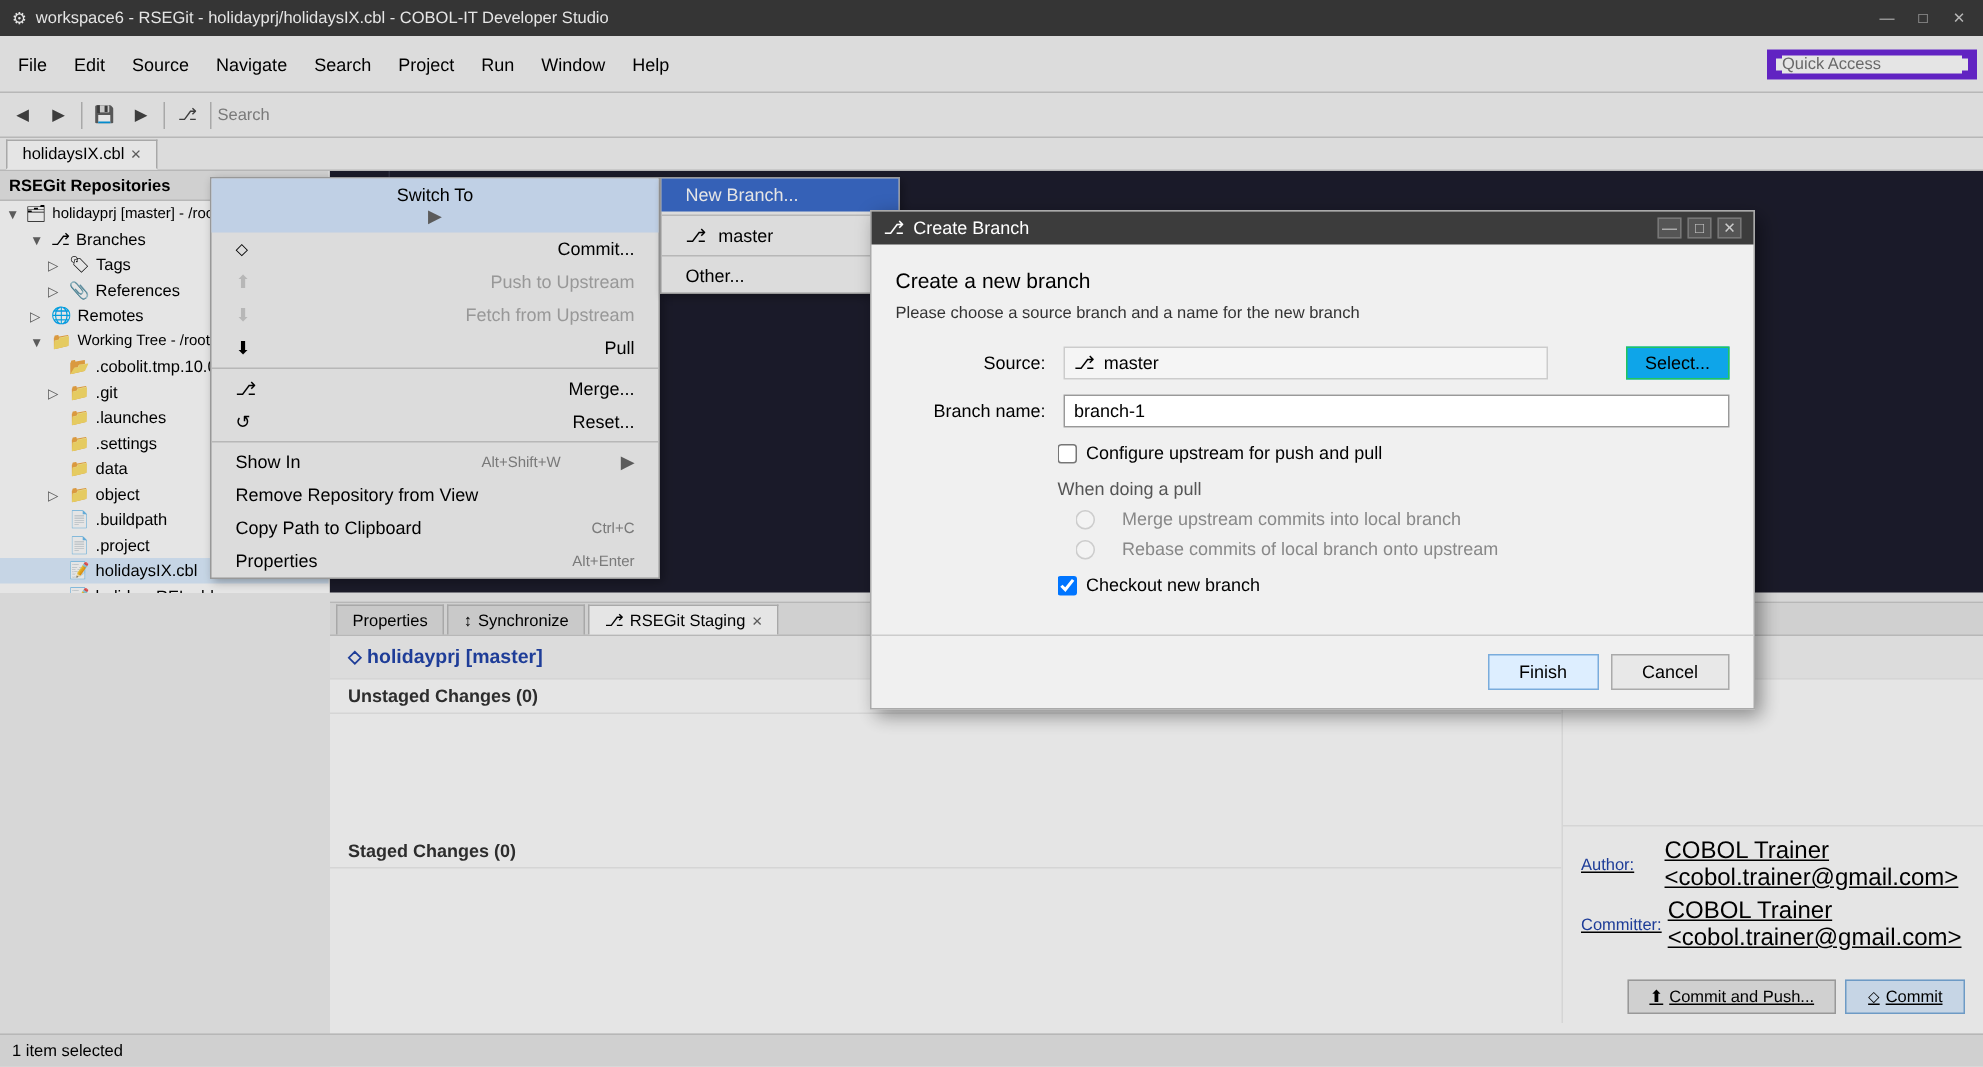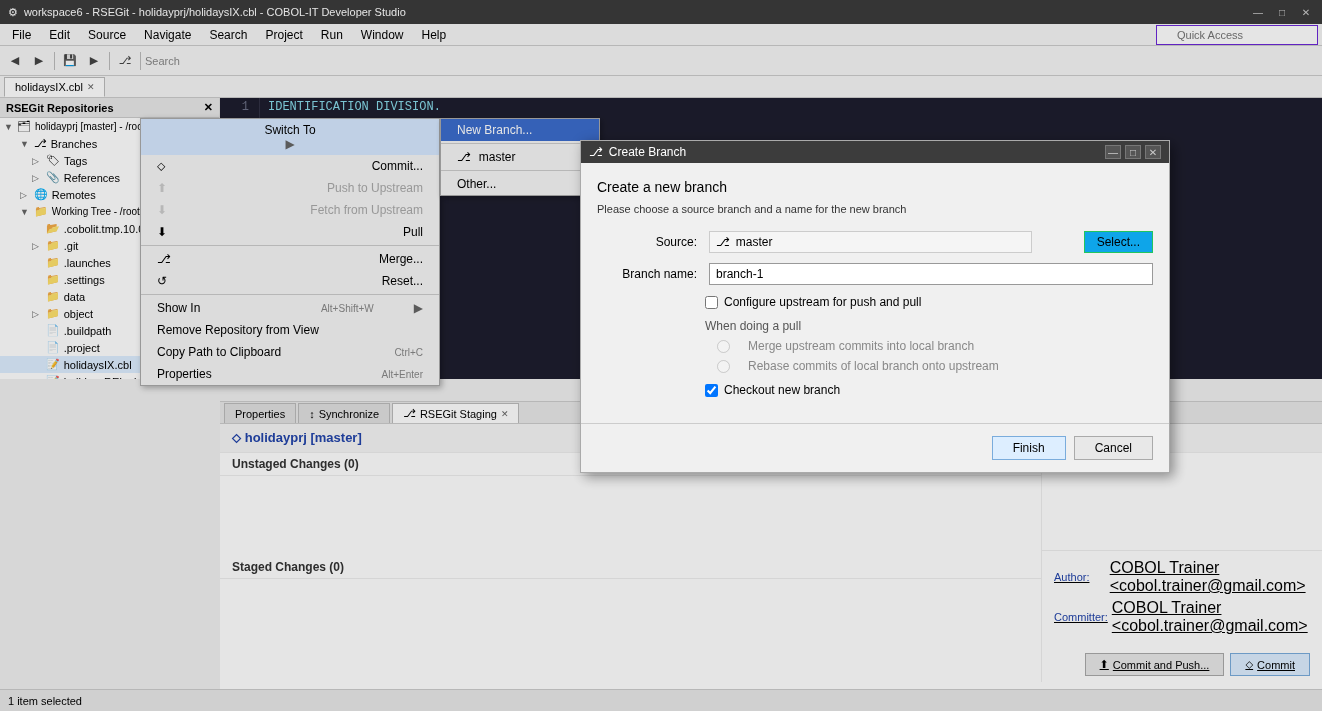--- a/index.html
+++ b/index.html
@@ -29,21 +29,21 @@
     .title-bar-controls span {
       width: 16px; height: 16px;
       display: inline-flex; align-items: center; justify-content: center;
       cursor: pointer; font-size: 10px; color: #ccc;
     }
 
     
     .menu-bar {
       background: #f5f5f5;
       border-bottom: 1px solid #ccc;
-      height: 22px;
+      height: 38px;
       display: flex;
       align-items: center;
       padding: 0 4px;
       gap: 2px;
     }
     .menu-item {
       padding: 2px 8px;
       cursor: pointer;
       font-size: 12px;
     }
@@ -55,24 +55,24 @@
       height: 30px;
       display: flex;
       align-items: center;
       padding: 0 4px;
       gap: 2px;
     }
     .toolbar-search {
       margin-left: auto;
       display: flex;
       align-items: center;
-      border: 1px solid #6d28d9;
+      border: 6px solid #6d28d9;
       background: #fff;
       height: 20px;
-      padding: 0 20px;
+      padding: 0 4px;
     }
     .toolbar-search input {
       border: none;
       outline: none;
       font-size: 11px;
       width: 100px;
     }
     .tb-btn {
       width: 22px; height: 22px;
       background: #f5f5f5;

